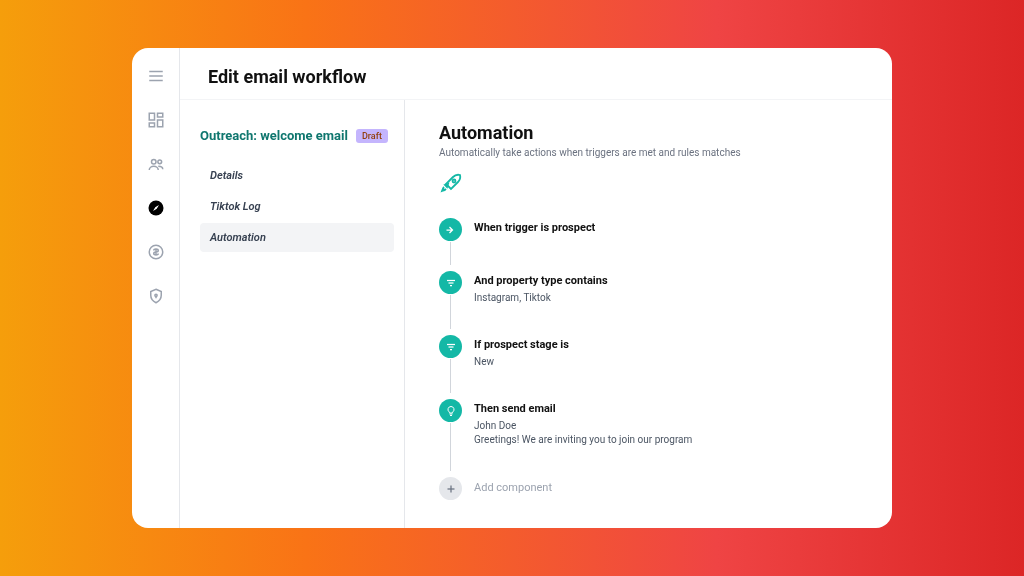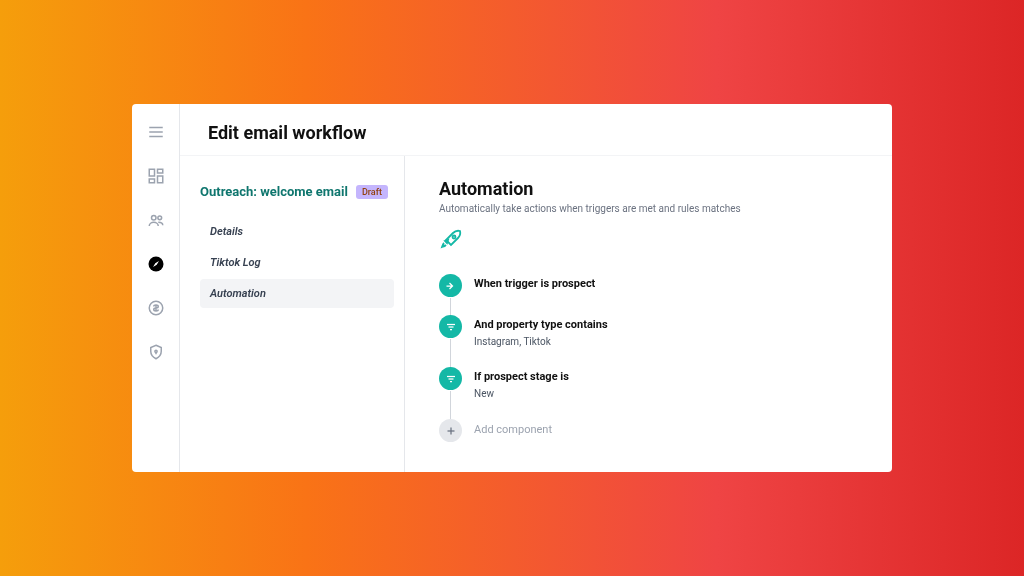--- a/index.html
+++ b/index.html
@@ -7,23 +7,23 @@
       font-family: -apple-system, BlinkMacSystemFont, 'Segoe UI', Roboto, sans-serif;
       background: linear-gradient(90deg, #f59e0b 0%, #f97316 30%, #ef4444 70%, #dc2626 100%);
       width: 1024px;
       height: 576px;
       display: flex;
       align-items: center;
       justify-content: center;
     }
     .app-window {
       background: #fff;
-      border-radius: 4px;
+      border-radius: 16px;
       width: 760px;
-      height: 368px;
+      height: 480px;
       display: flex;
       overflow: hidden;
     }
     .sidebar-nav {
       width: 48px;
       border-right: 1px solid #e5e7eb;
       display: flex;
       flex-direction: column;
       align-items: center;
       padding-top: 18px;
@@ -114,21 +114,21 @@
       margin-bottom: 14px;
     }
     .rocket-icon {
       color: #14b8a6;
       margin-bottom: 18px;
     }
     .rocket-icon svg { width: 24px; height: 24px; }
     .step-list {
       display: flex;
       flex-direction: column;
-      gap: 18px;
+      gap: 30px;
       position: relative;
     }
     .step {
       display: flex;
       gap: 12px;
       position: relative;
     }
     .step:not(:last-child)::before {
       content: "";
       position: absolute;
@@ -286,20 +286,31 @@
                   <line x1="7" y1="12" x2="17" y2="12"></line>
                   <line x1="10" y1="17" x2="14" y2="17"></line>
                 </svg>
             </div>
             <div class="step-body">
               <div class="step-title">If prospect stage is</div>
               <div class="step-value">New</div>
             </div>
           </div>
 
+          <div class="step">
+            <div class="step-circle">
+              <svg viewBox="0 0 24 24" fill="none" stroke="currentColor" stroke-width="2">
+                  <path d="M9 18h6M10 21h4M12 3a6 6 0 00-4 10.5c.7.8 1 1.5 1 2.5h6c0-1 .3-1.7 1-2.5A6 6 0 0012 3z"></path>
+                </svg>
+            </div>
+            <div class="step-body">
+              <div class="step-title">Then send email</div>
+              <div class="step-value">John Doe<br>Greetings! We are inviting you to join our program</div>
+            </div>
+          </div>
 
           <div class="step">
             <div class="step-circle add">
               <svg viewBox="0 0 24 24" fill="none" stroke="currentColor" stroke-width="2.5">
                   <line x1="12" y1="5" x2="12" y2="19"></line>
                   <line x1="5" y1="12" x2="19" y2="12"></line>
                 </svg>
             </div>
             <div class="add-label">Add component</div>
           </div>

